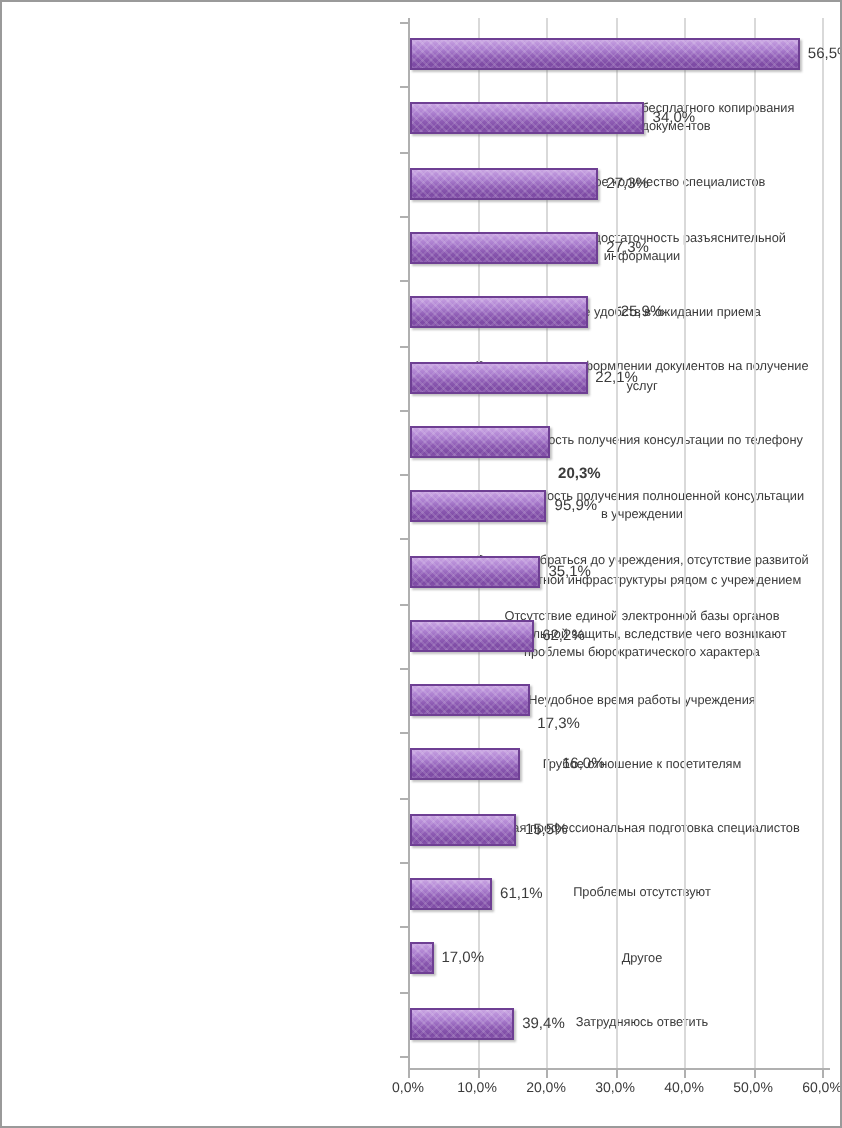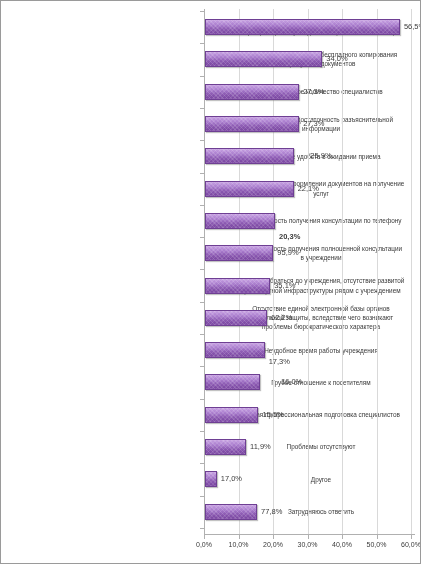--- a/index.html
+++ b/index.html
@@ -210,25 +210,25 @@
         <div class="bar-value" style="left: 70.205px; top: 269.55px;">35,1%</div>
         <div class="bar" style="top: 300.85px; width: 62.1px;"></div>
         <div class="bar-value" style="left: 67.1px; top: 301.85px;">62,2%</div>
         <div class="bar" style="top: 333.15px; width: 59.685px;"></div>
         <div class="bar-value" style="left: 64.685px; top: 346px;">17,3%</div>
         <div class="bar" style="top: 365.45px; width: 55.2px;"></div>
         <div class="bar-value" style="left: 77px; top: 366.45px; text-align: center;">16,0%</div>
         <div class="bar" style="top: 397.75px; width: 53.475px;"></div>
         <div class="bar-value" style="left: 58.475px; top: 398.75px;">15,5%</div>
         <div class="bar" style="top: 430.05px; width: 41.055px;"></div>
-        <div class="bar-value" style="left: 46.055px; top: 431.05px;">11,9%</div>
+        <div class="bar-value" style="left: 46.055px; top: 431.05px;">61,1%</div>
         <div class="bar" style="top: 462.35px; width: 11.73px;"></div>
         <div class="bar-value" style="left: 16.73px; top: 463.35px;">17,0%</div>
         <div class="bar" style="top: 494.65px; width: 52.095px;"></div>
-        <div class="bar-value" style="left: 57.095px; top: 495.65px;">77,8%</div>
+        <div class="bar-value" style="left: 57.095px; top: 495.65px;">39,4%</div>
       </div>
   </div>
 
   <div id="xticks">
       <div class="xtick-mark" style="left: 203px;"></div>
       <div class="xtick-label" style="left: 203px;">0,0%</div>
       <div class="xtick-mark" style="left: 237.5px;"></div>
       <div class="xtick-label" style="left: 237.5px;">10,0%</div>
       <div class="xtick-mark" style="left: 272px;"></div>
       <div class="xtick-label" style="left: 272px;">20,0%</div>

